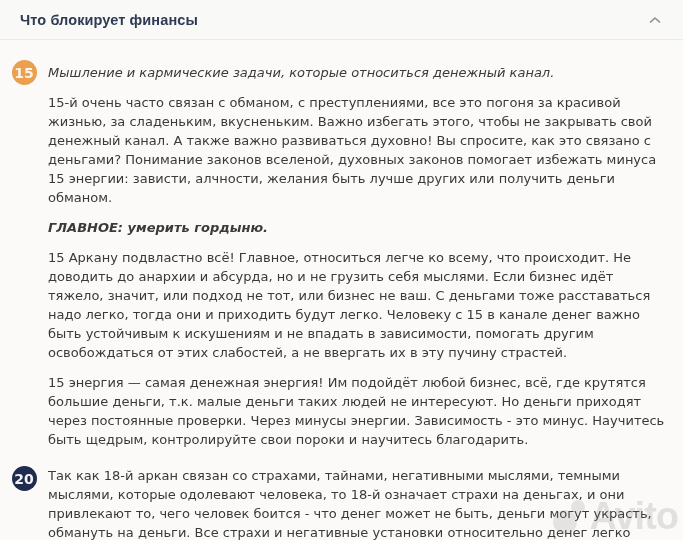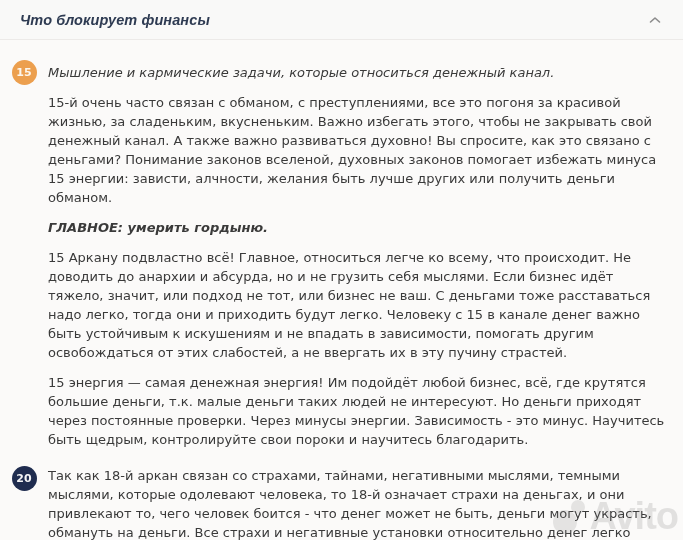--- a/index.html
+++ b/index.html
@@ -25,37 +25,36 @@
     background: #f9f9f8;
     border-bottom: 1px solid #eceae8;
     cursor: pointer;
   }
   .accordion-title {
     font-family: "Liberation Sans", sans-serif;
     font-size: 14.5px;
     font-weight: 700;
     color: #2e3b52;
     letter-spacing: .1px;
-    font-style: italic;
   }
   .chevron { display: inline-flex; align-items: center; }
   .content {
     padding: 20px 8px 0 0;
   }
   .section {
     display: grid;
     grid-template-columns: 48px 1fr;
     margin-bottom: 4px;
   }
   .badge-cell { grid-column: 1; display: flex; justify-content: center; align-items: flex-start; padding-top: 0; }
   .badge {
     width: 25px; height: 25px;
     border-radius: 50%;
     display: flex; align-items: center; justify-content: center;
-    font-size: 11px; font-weight: 700;
+    font-size: 14px; font-weight: 700;
     color: #fdf6ec;
     margin-left: 0;
   }
   .badge-orange { background: #ec9f4e; }
   .badge-navy { background: #1f2c4f; color: #f4f4f6; }
   .body-col { grid-column: 2; padding-right: 4px; }
   p.para {
     font-size: 13px;
     line-height: 19px;
     margin-bottom: 11px;

